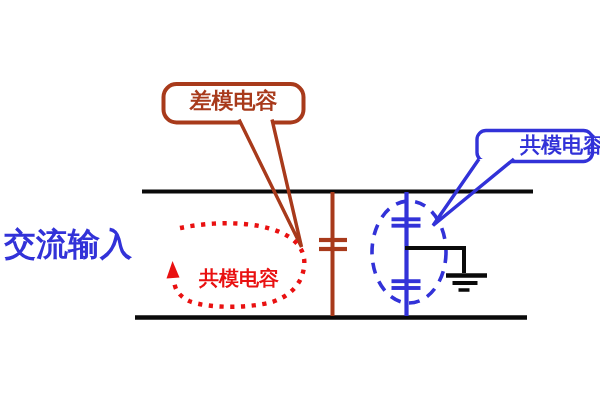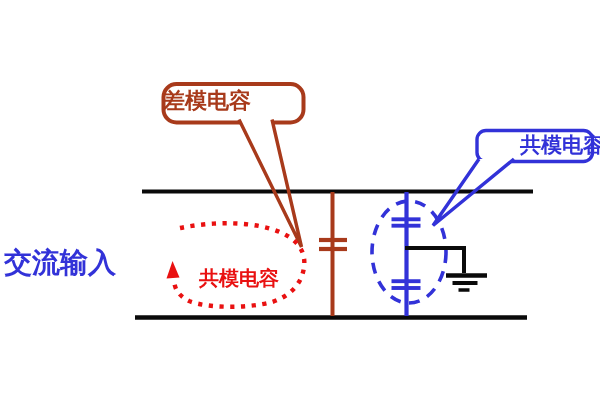--- a/index.html
+++ b/index.html
@@ -23,33 +23,33 @@
 
   .label {
     position: absolute;
     font-weight: bold;
     line-height: 1.05;
     white-space: nowrap;
     user-select: none;
   }
   #ac-input-label {
     left: 4px; top: 228px;
-    font-size: 28px;
+    font-size: 32px;
     letter-spacing: 0px;
     color: var(--blue, #3232d8);
-    margin-top: 20px;
   }
   #dm-noise-label {
     left: 199px; top: 268px;
     font-size: 20px;
     color: var(--bright-red, #ea1111);
   }
   #dm-cap-label {
     left: 163px; top: 89px; width: 141px;
     font-size: 22px;
+    text-align: center;
     color: var(--dark-red, #a83a1b);
   }
   #cm-cap-label {
     left: 477px; top: 134px; width: 116px;
     font-size: 21px;
     text-align: center;
     color: var(--blue, #3232d8);
     margin-left: 27px;
   }
 </style>

